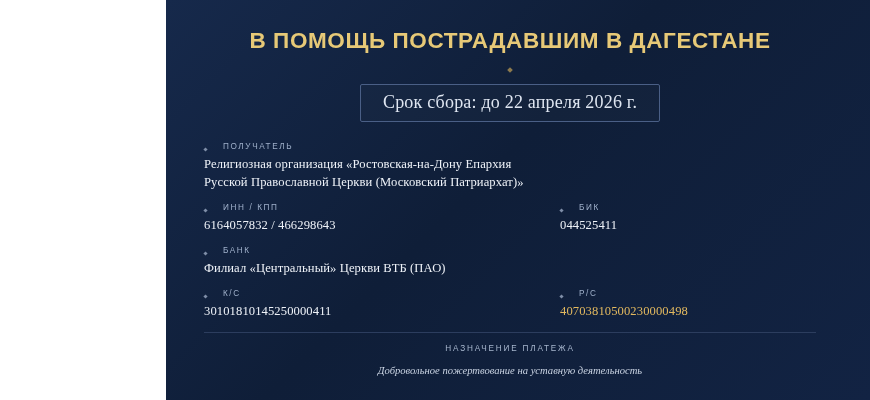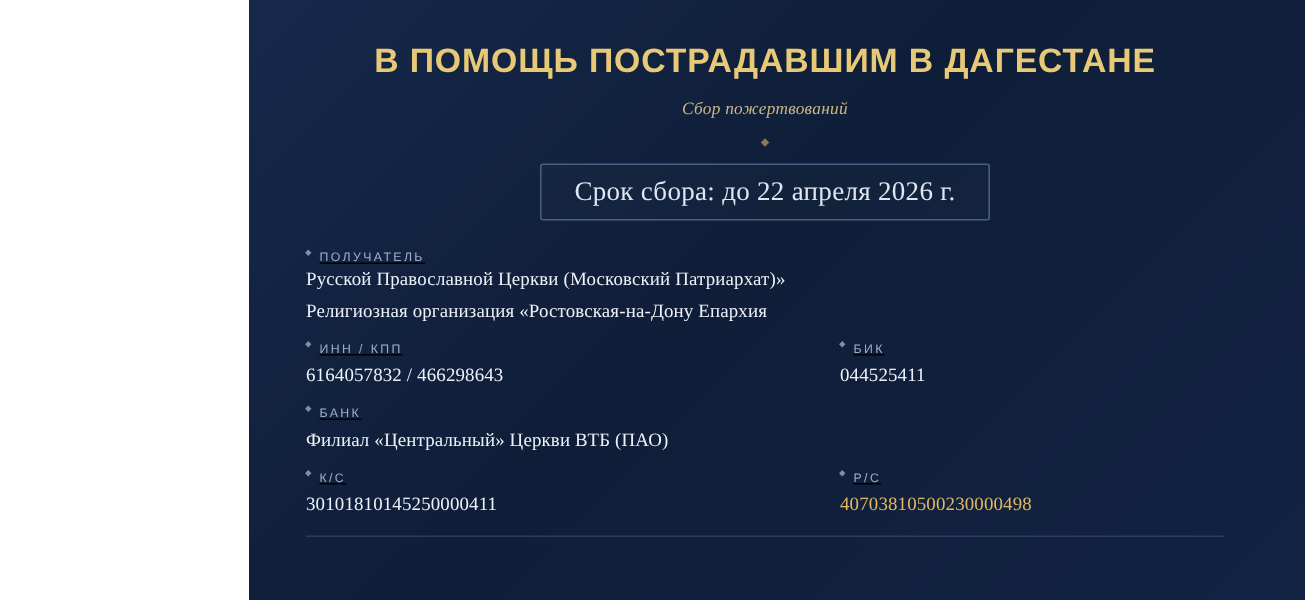--- a/index.html
+++ b/index.html
@@ -130,23 +130,22 @@
   .col {
     flex: 0 0 50%;
     box-sizing: border-box;
   }
   .col.right {
     padding-left: 6px;
     margin-left: 44px;
   }
   .bullet-label {
     display: flex;
-    align-items: flex-start;
-    gap: 6px;
-    text-decoration: underline;
+    align-items: flex-end;
+    gap: 16px;
   }
   .bullet {
     width: 3px;
     height: 3px;
     background: #7f8ea8;
     transform: rotate(45deg);
     flex: 0 0 auto;
   }
   .hr {
     height: 1px;
@@ -174,39 +173,38 @@
 <body>
 
 <div class="page">
   <div class="left-strip"></div>
 
   <div class="card">
     <div class="inner">
 
       <div class="title">В ПОМОЩЬ ПОСТРАДАВШИМ В ДАГЕСТАНЕ</div>
 
-      <div class="subtitle">Сбор пожертвований</div>
 
       <div class="diamond-row">
         <span class="diamond"></span>
       </div>
 
       <div class="deadline-wrap">
         <div class="deadline">Срок сбора: до 22 апреля 2026 г.</div>
       </div>
 
       <div class="fields">
 
         <div class="block">
           <div class="bullet-label">
             <span class="bullet"></span>
             <span class="flabel">ПОЛУЧАТЕЛЬ</span>
           </div>
+          <div class="fvalue">Религиозная организация «Ростовская-на-Дону Епархия</div>
           <div class="fvalue small-gap">Русской Православной Церкви (Московский Патриархат)»</div>
-          <div class="fvalue">Религиозная организация «Ростовская-на-Дону Епархия</div>
         </div>
 
         <div class="two-col">
           <div class="col">
             <div class="bullet-label">
               <span class="bullet"></span>
               <span class="flabel">ИНН / КПП</span>
             </div>
             <div class="fvalue">6164057832 / 466298643</div>
           </div>
@@ -241,16 +239,21 @@
               <span class="flabel">Р/С</span>
             </div>
             <div class="fvalue accent">40703810500230000498</div>
           </div>
         </div>
 
       </div>
 
       <div class="hr"></div>
 
+      <div class="purpose">
+        <div class="flabel">НАЗНАЧЕНИЕ ПЛАТЕЖА</div>
+        <div class="purpose-text">Добровольное пожертвование на уставную деятельность</div>
+
+      </div>
 
     </div>
   </div>
 </div>
 
 </body></html>

